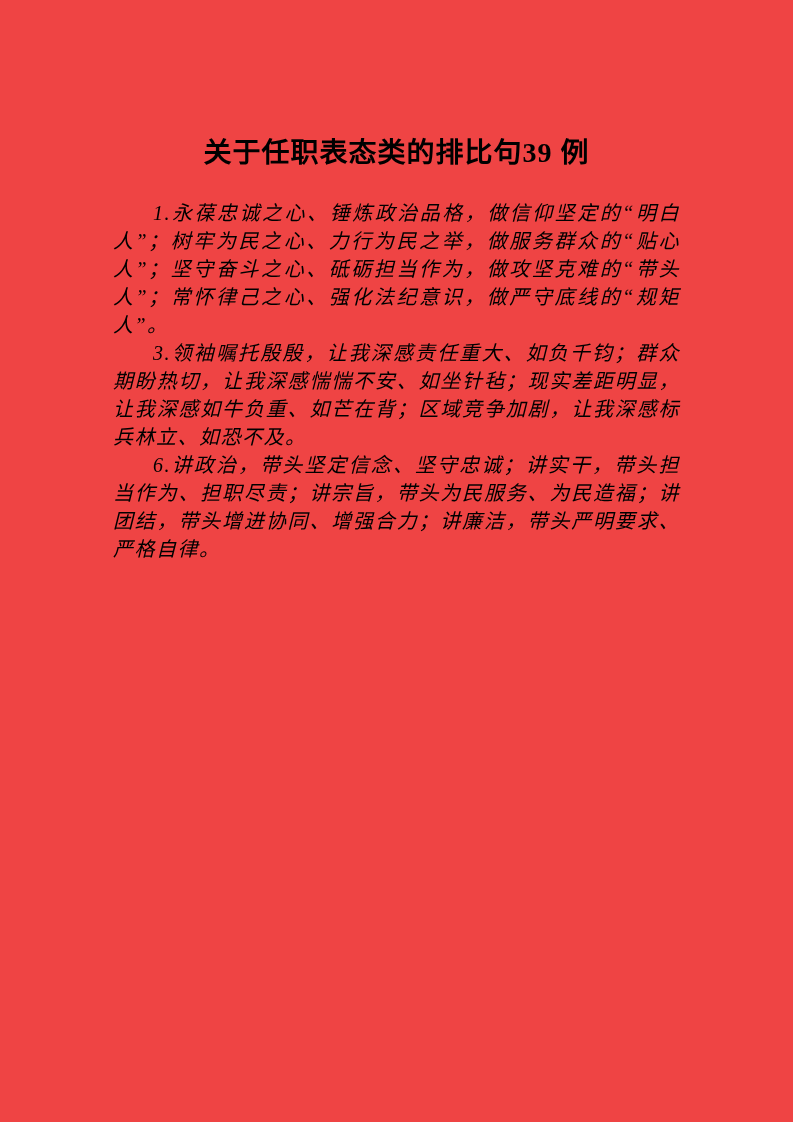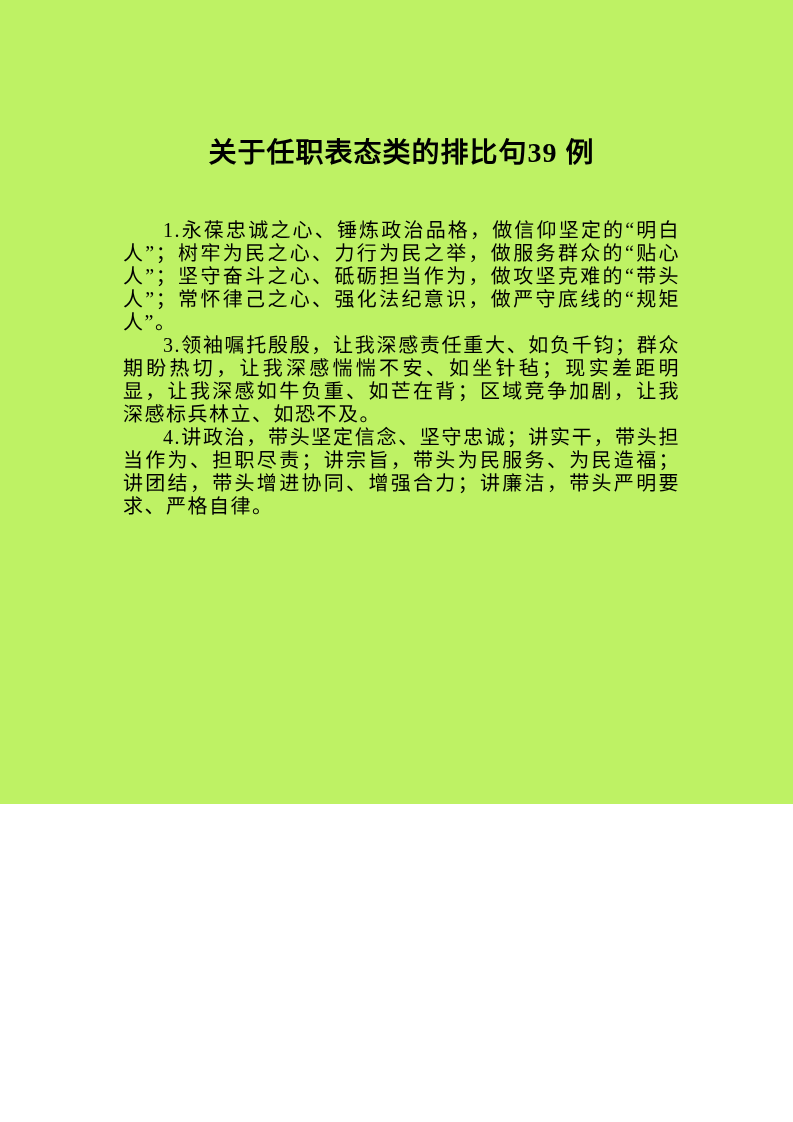--- a/index.html
+++ b/index.html
@@ -3,56 +3,56 @@
 <meta charset="utf-8">
 <style>
   * { margin: 0; padding: 0; box-sizing: border-box; }
   html, body {
     background: #ffffff;
     font-family: "Liberation Serif", "DejaVu Serif", serif;
   }
   .page {
     position: relative;
     width: 793px;
-    height: 804px;
+    height: 1122px;
     margin: 0 auto;
-    background: #bef264;
+    background: #ef4444;
     color: #1a1a1a;
     overflow: hidden;
-    padding-left: 10px;
   }
   .doc-title {
     margin-top: 133px;
     padding: 0 113px;
     text-align: center;
     font-size: 28px;
     line-height: 40px;
     font-weight: bold;
     letter-spacing: 1px;
     color: #000000;
   }
   .doc-body {
-    margin-top: 46px;
+    margin-top: 26px;
     padding: 0 113px;
     font-size: 20px;
-    line-height: 23px;
+    line-height: 28px;
     color: #000000;
+    font-style: italic;
   }
   .doc-body p {
     text-align: justify;
     text-align-last: left;
     text-justify: inter-character;
     letter-spacing: 1.5px;
     text-indent: 2em;
     margin: 0;
   }
 </style>
 </head>
 <body>
 
 <div class="page">
   <h1 class="doc-title">关于任职表态类的排比句39 例</h1>
   <div class="doc-body">
     <p>1.永葆忠诚之心、锤炼政治品格，做信仰坚定的“明白人”；树牢为民之心、力行为民之举，做服务群众的“贴心人”；坚守奋斗之心、砥砺担当作为，做攻坚克难的“带头人”；常怀律己之心、强化法纪意识，做严守底线的“规矩人”。</p>
     <p>3.领袖嘱托殷殷，让我深感责任重大、如负千钧；群众期盼热切，让我深感惴惴不安、如坐针毡；现实差距明显，让我深感如牛负重、如芒在背；区域竞争加剧，让我深感标兵林立、如恐不及。</p>
-    <p>4.讲政治，带头坚定信念、坚守忠诚；讲实干，带头担当作为、担职尽责；讲宗旨，带头为民服务、为民造福；讲团结，带头增进协同、增强合力；讲廉洁，带头严明要求、严格自律。</p>
+    <p>6.讲政治，带头坚定信念、坚守忠诚；讲实干，带头担当作为、担职尽责；讲宗旨，带头为民服务、为民造福；讲团结，带头增进协同、增强合力；讲廉洁，带头严明要求、严格自律。</p>
   </div>
 </div>
 
 </body></html>

